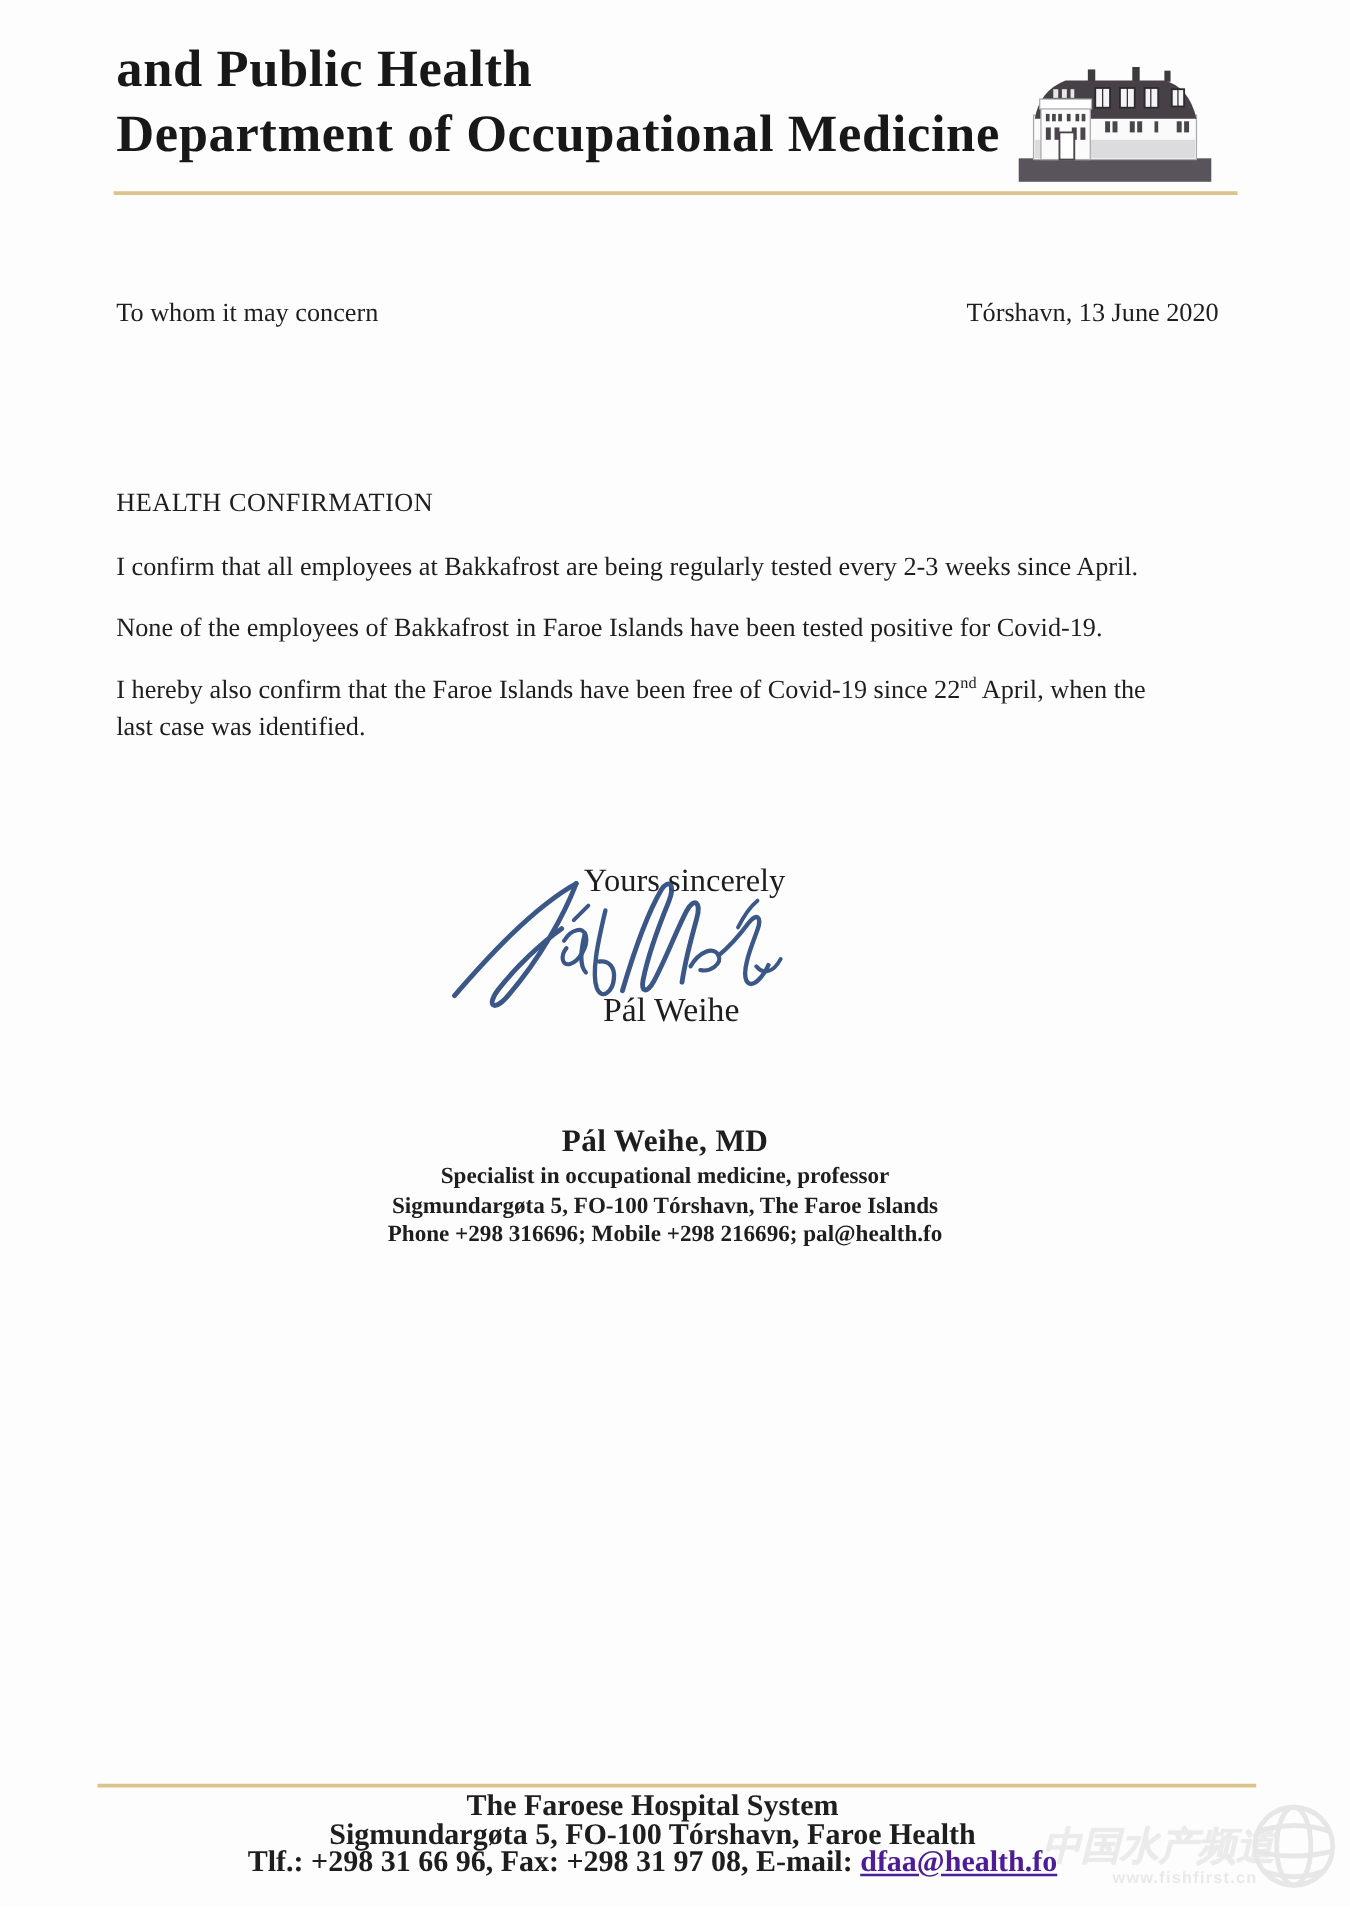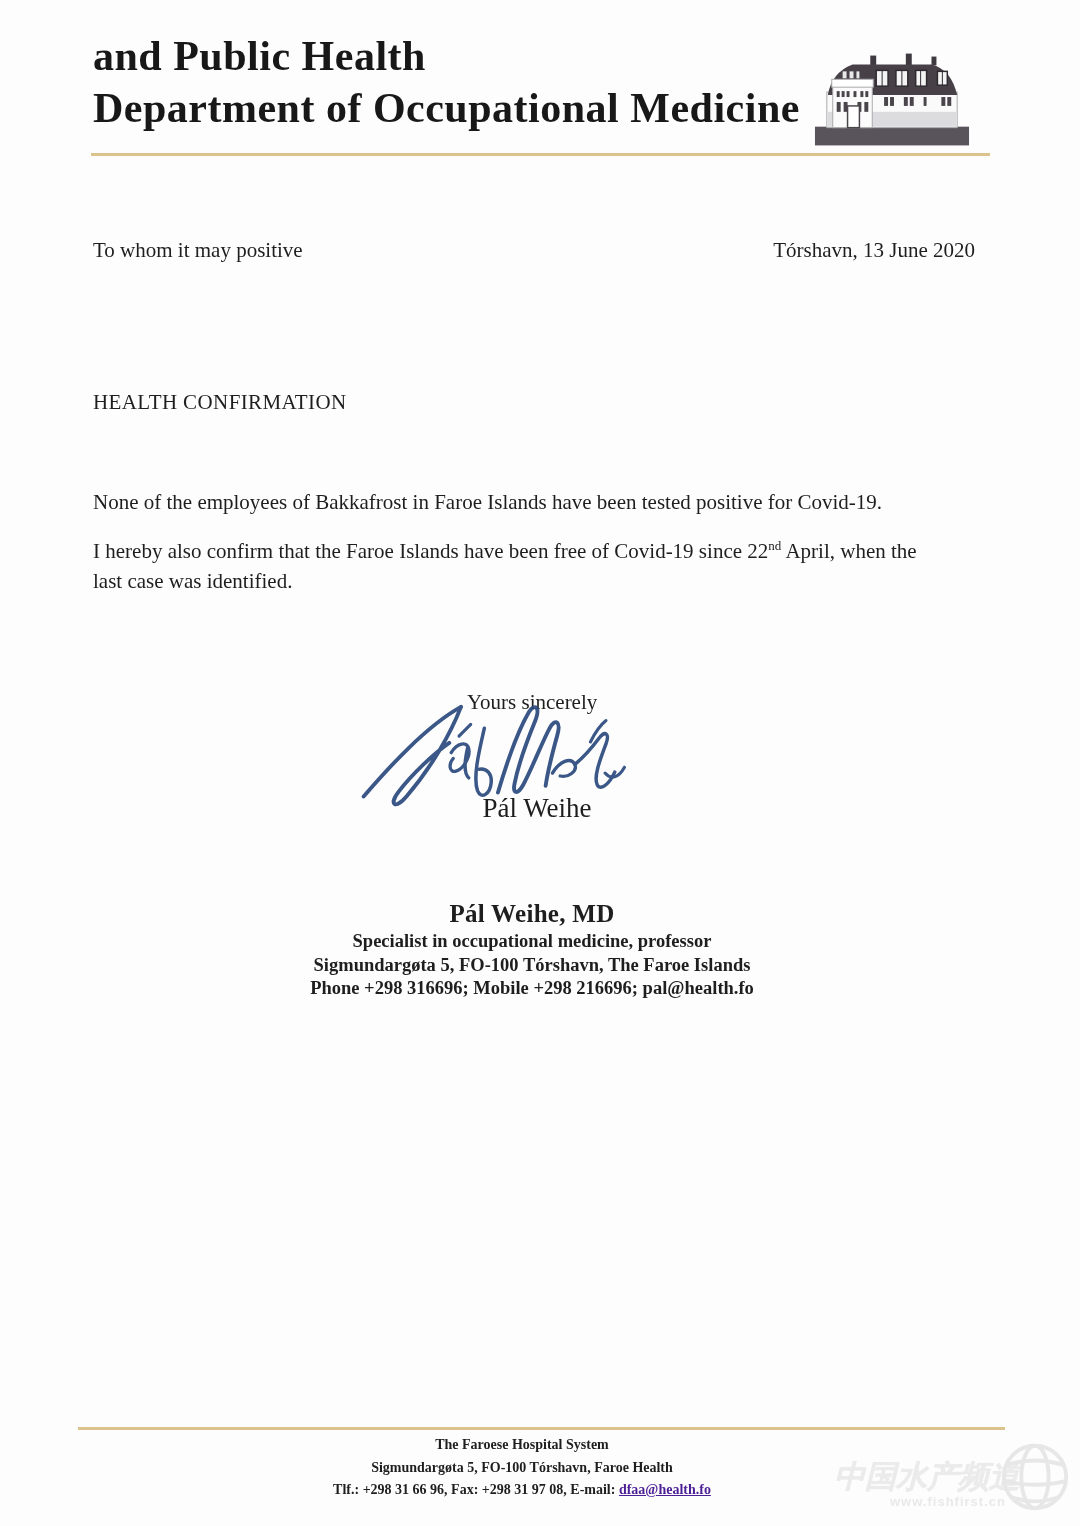--- a/index.html
+++ b/index.html
@@ -52,21 +52,21 @@
   }
   .para { position: absolute; left: 93px; width: 872px; font-size: 21px; line-height: 30px; }
   .para-1 { top: 438px; }
   .para-2 { top: 487px; }
   .para-3 { top: 536px; }
   sup.ord { vertical-align: super; font-size: 0.62em; line-height: 0; }
   
   .closing {
     position: absolute;
     left: 467px; top: 690px;
-    font-size: 21px;
+    font-size: 26px;
   }
   .signature-svg {
     position: absolute;
     left: 350px; top: 696px;
     width: 292px; height: 124px;
   }
   .signatory {
     position: absolute;
     left: 387px; top: 794px;
     width: 300px;
@@ -90,21 +90,21 @@
     left: 78px; top: 1427px;
     width: 927px; height: 3px;
     opacity: 0.9;
   }
   .footer-block {
     position: absolute;
     left: 0; top: 1434px;
     width: 1044px;
     text-align: center;
     font-weight: 700;
-    font-size: 14px;
+    font-size: 24px;
     line-height: 22.5px;
   }
   .footer-email { text-decoration: underline; }
   
   .watermark {
     position: absolute;
     right: 6px; bottom: 2px;
     width: 240px; height: 86px;
     pointer-events: none;
   }
@@ -205,26 +205,27 @@
         <rect x="112" y="47" width="3" height="9"></rect>
         <rect x="130" y="47" width="4" height="9"></rect>
         <rect x="136" y="47" width="4" height="9"></rect>
       </g>
     </svg>
   </div>
 
   <div class="header-rule" style="background:#d8bb80"></div>
 
   <div class="meta-row">
-    <span>To whom it may positive</span>
+    <span>To whom it may concern</span>
     <span>Tórshavn, 13 June 2020</span>
   </div>
 
   <div class="body-heading">HEALTH CONFIRMATION</div>
 
+  <div class="para para-1">I confirm that all employees at Bakkafrost are being regularly tested every 2-3 weeks since April.</div>
   <div class="para para-2">None of the employees of Bakkafrost in Faroe Islands have been tested positive for Covid-19.</div>
   <div class="para para-3"><span>I hereby also confirm that the Faroe Islands have been free of Covid-19 since 22</span><sup class="ord">nd</sup><span> April, when the</span><br><span>last case was identified.</span></div>
 
   <div class="closing">Yours sincerely</div>
 
   <svg class="signature-svg" viewBox="0 0 300 125">
     <g fill="none" stroke="#2b4a7d" stroke-width="4" stroke-linecap="round" opacity="0.92">
       <path d="M14,102 C40,72 78,30 114,10"></path>
       <path d="M114,10 C104,36 84,72 58,102 C46,116 40,110 50,97 C64,79 86,58 102,47"></path>
       <path d="M104,57 C110,47 120,45 122,53 C124,62 116,74 109,76 C102,78 101,69 106,63" stroke-width="3.4"></path>

